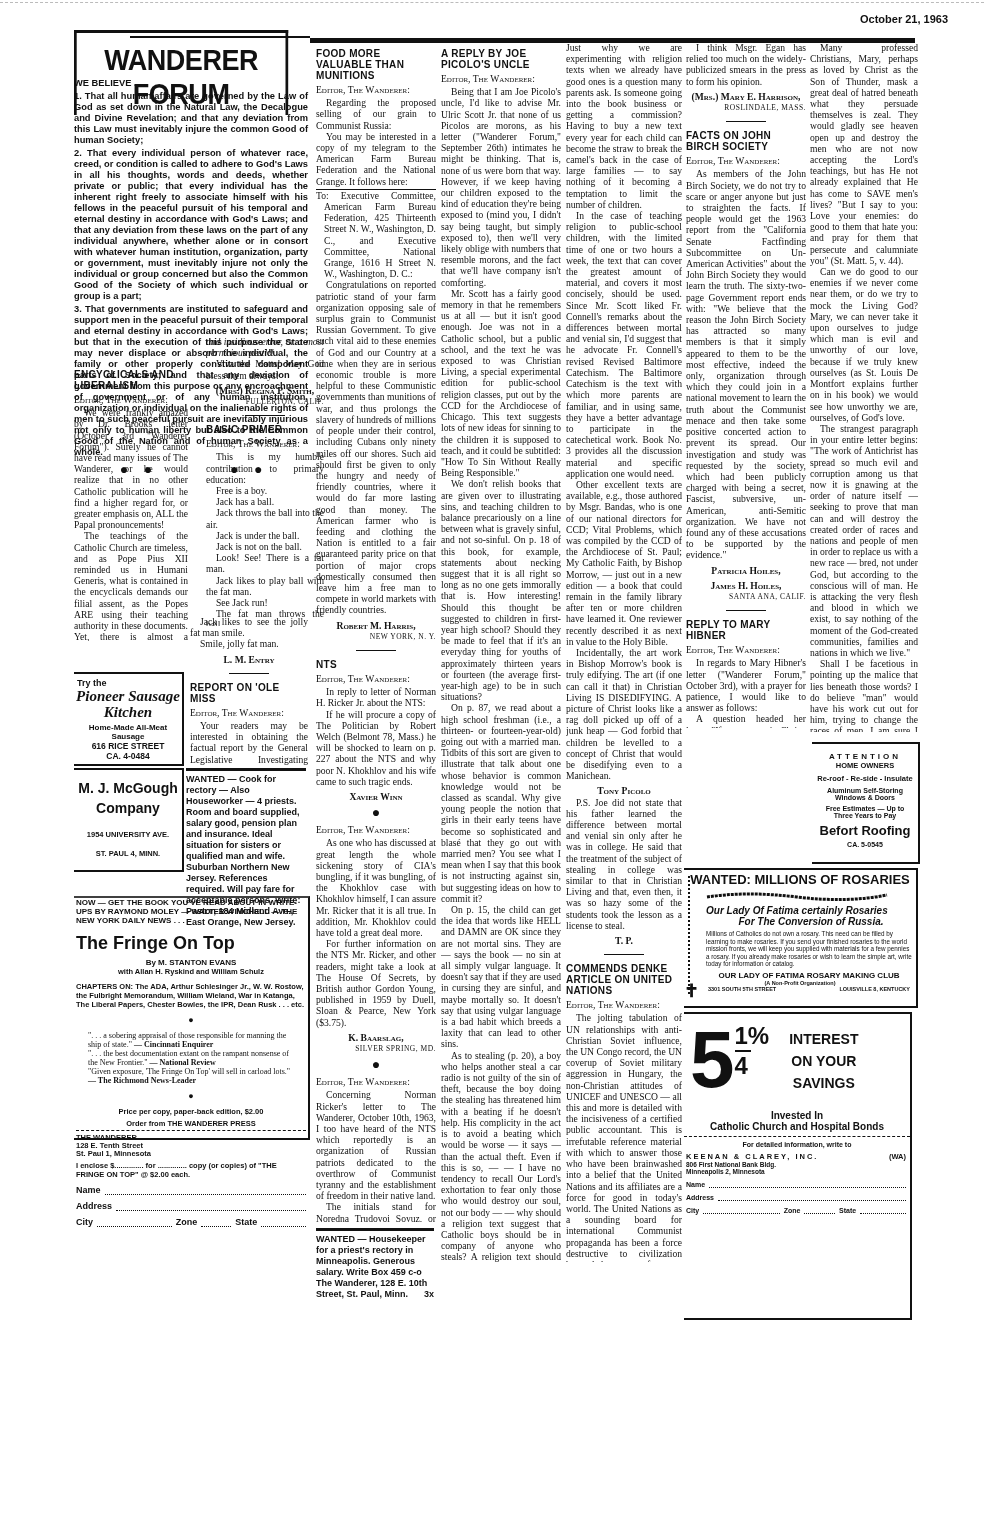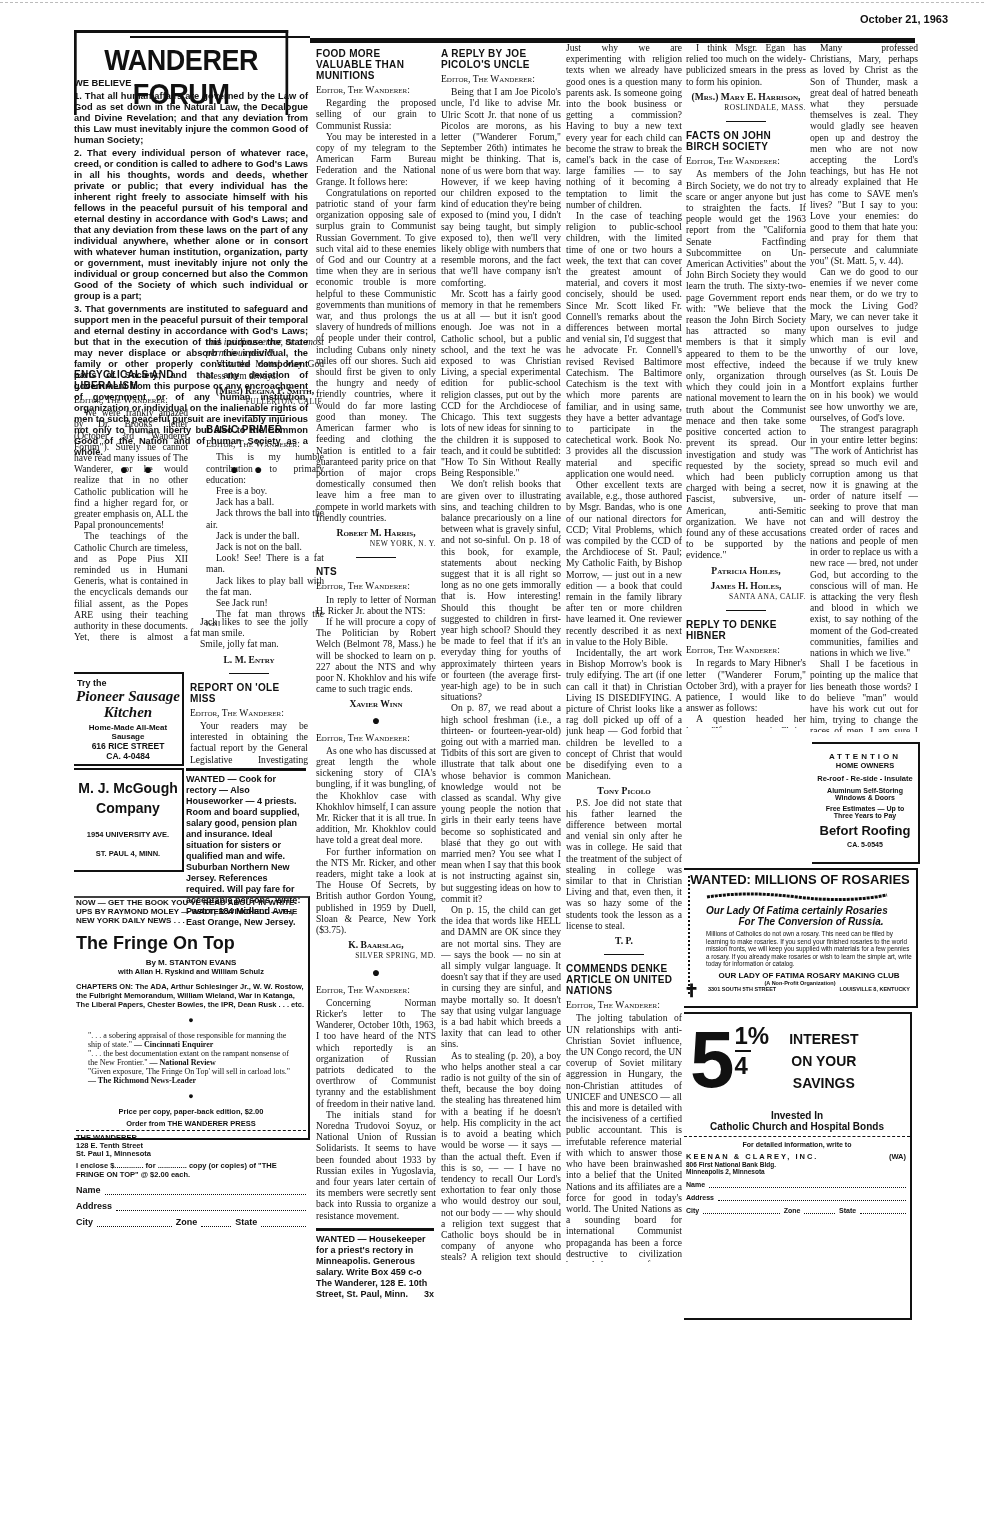--- a/index.html
+++ b/index.html
@@ -138,20 +138,21 @@
       <span class="fill" style="flex:.6"></span>
     </div>
 </div>
 
 <div class="col" style="left:316px;top:42px;width:120px;height:1180px;overflow:hidden;">
 
   <h3>FOOD MORE VALUABLE THAN MUNITIONS</h3>
   <div class="ed">Editor, The Wanderer:</div>
   <p>Regarding the proposed selling of our grain to Communist Russia:</p>
   <p>You may be interested in a copy of my telegram to the American Farm Bureau Federation and the National Grange. It follows here:</p>
+  <p style="text-indent:-8px;padding-left:8px;border-top:1px solid #111;margin-top:2px">To: Executive Committee, American Farm Bureau Federation, 425 Thirteenth Street N. W., Washington, D. C., and Executive Committee, National Grange, 1616 H Street N. W., Washington, D. C.:</p>
   <p>Congratulations on reported patriotic stand of your farm organization opposing sale of surplus grain to Communist Russian Government. To give such vital aid to these enemies of God and our Country at a time when they are in serious economic trouble is more helpful to these Communistic governments than munitions of war, and thus prolongs the slavery of hundreds of millions of people under their control, including Cubans only ninety miles off our shores. Such aid should first be given to only the hungry and needy of friendly countries, where it would do far more lasting good than money. The American farmer who is feeding and clothing the Nation is entitled to a fair guaranteed parity price on that portion of major crops domestically consumed then leave him a free man to compete in world markets with friendly countries.</p>
   <div class="sig">Robert M. Harris,</div>
   <div class="loc">NEW YORK, N. Y.</div>
   <div class="sep"></div>
   <h3>NTS</h3>
   <div class="ed">Editor, The Wanderer:</div>
   <p>In reply to letter of Norman H. Ricker Jr. about the NTS:</p>
   <p>If he will procure a copy of The Politician by Robert Welch (Belmont 78, Mass.) he will be shocked to learn on p. 227 about the NTS and why poor N. Khokhlov and his wife came to such tragic ends.</p>
   <div class="sig">Xavier Winn</div>
   <div class="dots">●</div>
@@ -206,21 +207,21 @@
   <div class="sig">(Mrs.) Mary E. Harrison,</div>
   <div class="loc">ROSLINDALE, MASS.</div>
   <div class="sep"></div>
   <h3>FACTS ON JOHN BIRCH SOCIETY</h3>
   <div class="ed">Editor, The Wanderer:</div>
   <p>As members of the John Birch Society, we do not try to scare or anger anyone but just to straighten the facts. If people would get the 1963 report from the "California Senate Factfinding Subcommittee on Un-American Activities" about the John Birch Society they would learn the truth. The sixty-two-page Government report ends with: "We believe that the reason the John Birch Society has attracted so many members is that it simply appeared to them to be the most effective, indeed the only, organization through which they could join in a national movement to learn the truth about the Communist menace and then take some positive concerted action to prevent its spread. Our investigation and study was requested by the society, which had been publicly charged with being a secret, Fascist, subversive, un-American, anti-Semitic organization. We have not found any of these accusations to be supported by the evidence."</p>
   <div class="sig">Patricia Hoiles,</div>
   <div class="sig">James H. Hoiles,</div>
   <div class="loc">SANTA ANA, CALIF.</div>
   <div class="sep"></div>
-  <h3>REPLY TO DENKE HIBNER</h3>
+  <h3>REPLY TO MARY HIBNER</h3>
   <div class="ed">Editor, The Wanderer:</div>
   <p>In regards to Mary Hibner's letter ("Wanderer Forum," October 3rd), with a prayer for patience, I would like to answer as follows:</p>
   <p>A question headed her letter: "If we are one in Christ, why speak of integrating?" May I pose another question which may sound familiar to Mary if she reads the Bible along with our sorry digs into the work of a saint: "Saul, Saul, why persecutest thou Me? And I answered: Who art thou Lord? And he said to me: I am Jesus of Nazareth, whom thou persecutest." (Acts 22 v. 7, 8.)</p>
 
 </div>
 
 <div class="col" style="left:810px;top:42px;width:108px;height:690px;overflow:hidden;">
 
   <p>Many professed Christians, Mary, perhaps as loved by Christ as the Son of Thunder, mask a great deal of hatred beneath what they persuade themselves is zeal. They would gladly see heaven open up and destroy the men who are not now accepting the Lord's teachings, but has He not already explained that He has come to SAVE men's lives? "But I say to you: Love your enemies: do good to them that hate you: and pray for them that persecute and calumniate you" (St. Matt. 5, v. 44).</p>
   <p>Can we do good to our enemies if we never come near them, or do we try to mock the Living God? Mary, we can never take it upon ourselves to judge which man is evil and unworthy of our love, because if we truly knew ourselves (as St. Louis De Montfort explains further on in his book) we would see how unworthy we are, ourselves, of God's love.</p>

